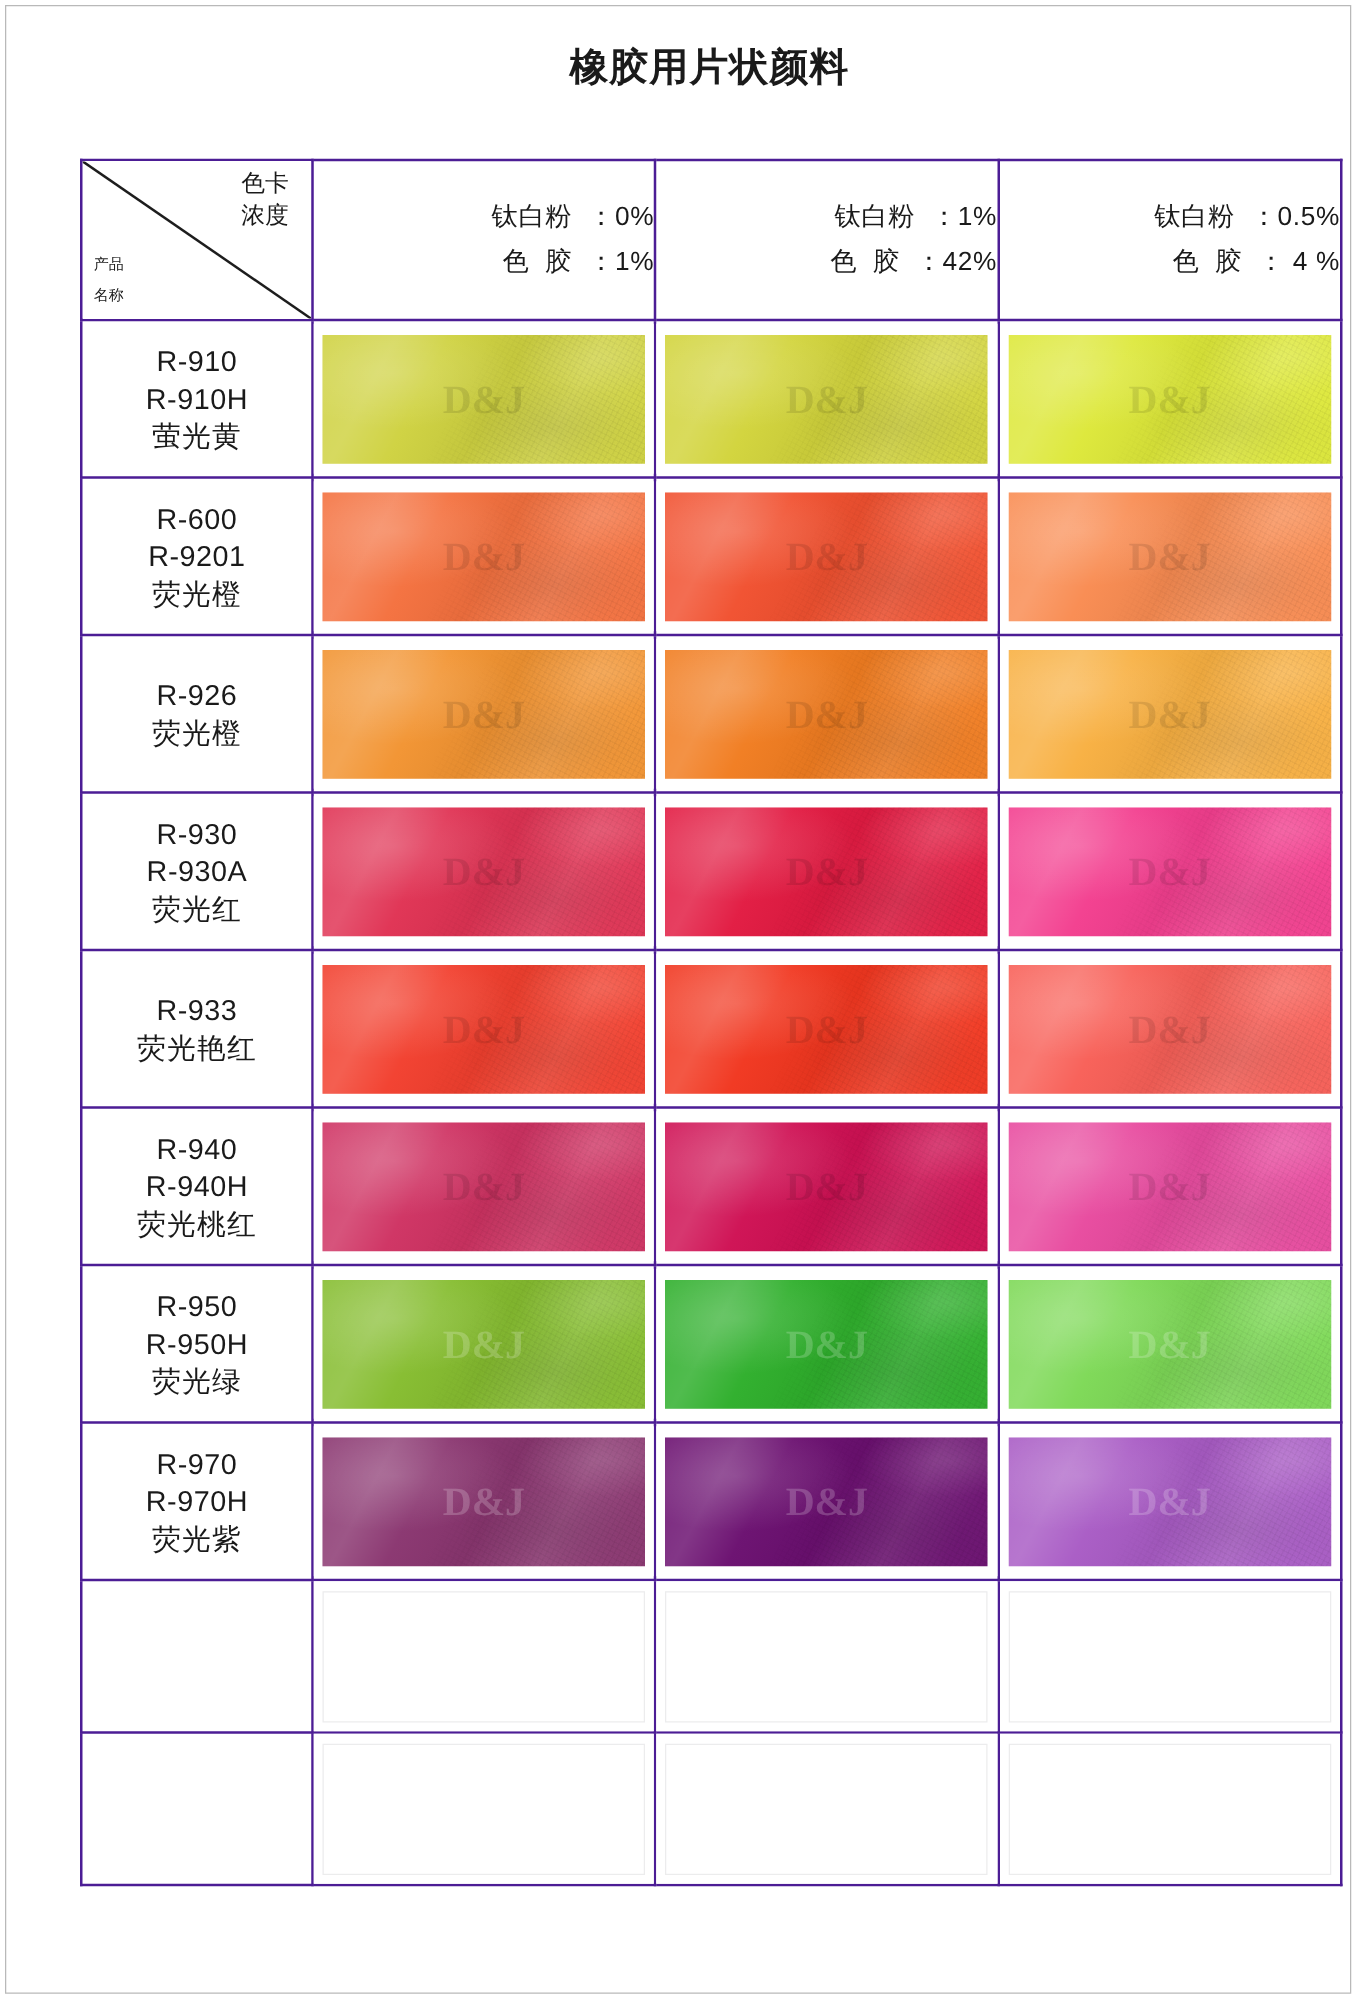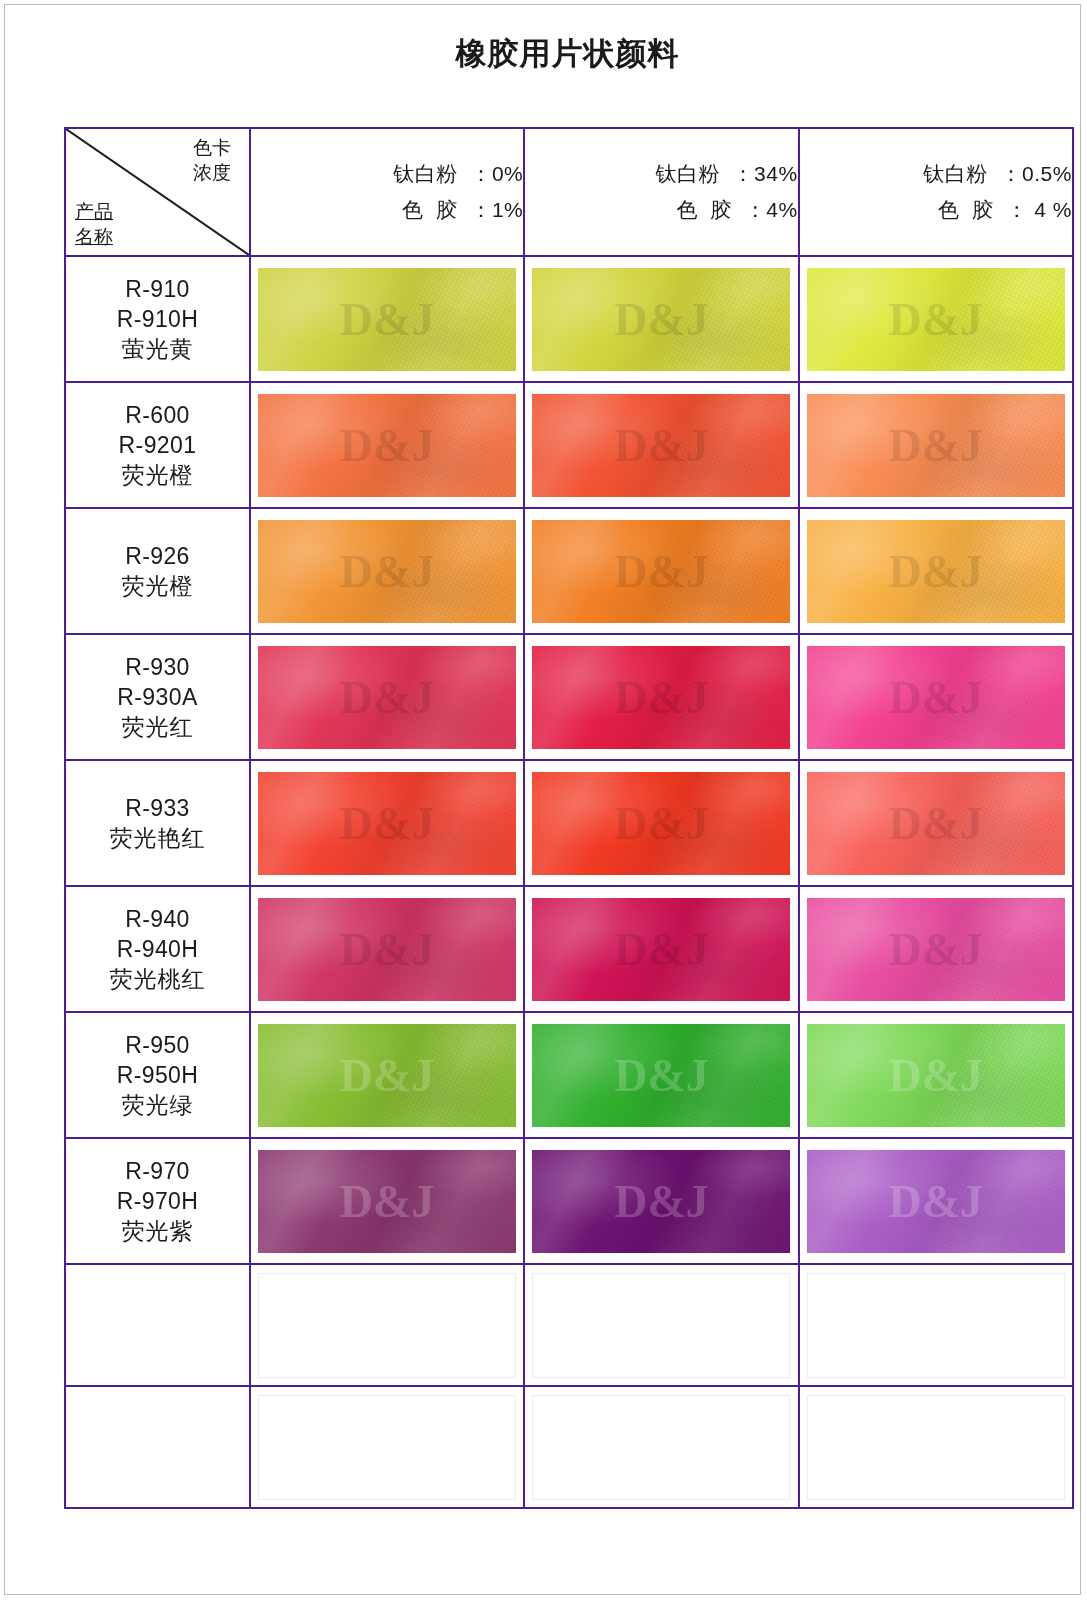--- a/index.html
+++ b/index.html
@@ -102,24 +102,23 @@
     font-size: 19px;
     line-height: 25px;
     font-weight: 400;
   }
   .corner-bot {
     position: absolute;
     left: 9px;
     bottom: 6px;
     width: 78px;
     text-align: left;
-    font-size: 19px;
+    font-size: 12px;
     line-height: 25px;
     font-weight: 400;
-    text-decoration: underline;
   }
 
   .spec-cell {
     text-align: center;
   }
   .spec-line {
     font-size: 21px;
     line-height: 36px;
     letter-spacing: 0.5px;
     white-space: pre;
@@ -194,21 +193,21 @@
       radial-gradient(ellipse 60% 70% at 22% 30%, rgba(255,255,255,0.16), rgba(255,255,255,0) 62%),
       radial-gradient(ellipse 45% 55% at 72% 72%, rgba(0,0,0,0.07), rgba(0,0,0,0) 68%),
       radial-gradient(ellipse 40% 40% at 88% 18%, rgba(255,255,255,0.10), rgba(255,255,255,0) 70%);
     pointer-events: none;
   }
   .swatch .logo {
     position: relative;
     z-index: 3;
     font-family: "Liberation Serif", "DejaVu Serif", serif;
     font-weight: 700;
-    font-size: 46px;
+    font-size: 32px;
     line-height: 41px;
     letter-spacing: 0px;
     color: rgba(0,0,0,0.10);
     user-select: none;
   }
   .swatch.logo-light .logo { color: rgba(255,255,255,0.20); }
 
   
   .empty-row td { height: 120px; }
   .placeholder-box {
@@ -252,22 +251,22 @@
             <div class="corner-bot">
               <div>产品</div>
               <div>名称</div>
             </div>
           </td>
           <td class="spec-cell">
             <div class="spec-line">钛白粉  ：0%</div>
             <div class="spec-line">色  胶  ：1%</div>
           </td>
           <td class="spec-cell">
-            <div class="spec-line">钛白粉  ：34%</div>
-            <div class="spec-line">色  胶  ：4%</div>
+            <div class="spec-line">钛白粉  ：1%</div>
+            <div class="spec-line">色  胶  ：42%</div>
           </td>
           <td class="spec-cell">
             <div class="spec-line">钛白粉  ：0.5%</div>
             <div class="spec-line">色  胶  ： 4 %</div>
           </td>
         </tr>
         <tr class="prod-row">
           <td class="name-cell">
             <div class="code">R-910</div>
             <div class="code">R-910H</div>

